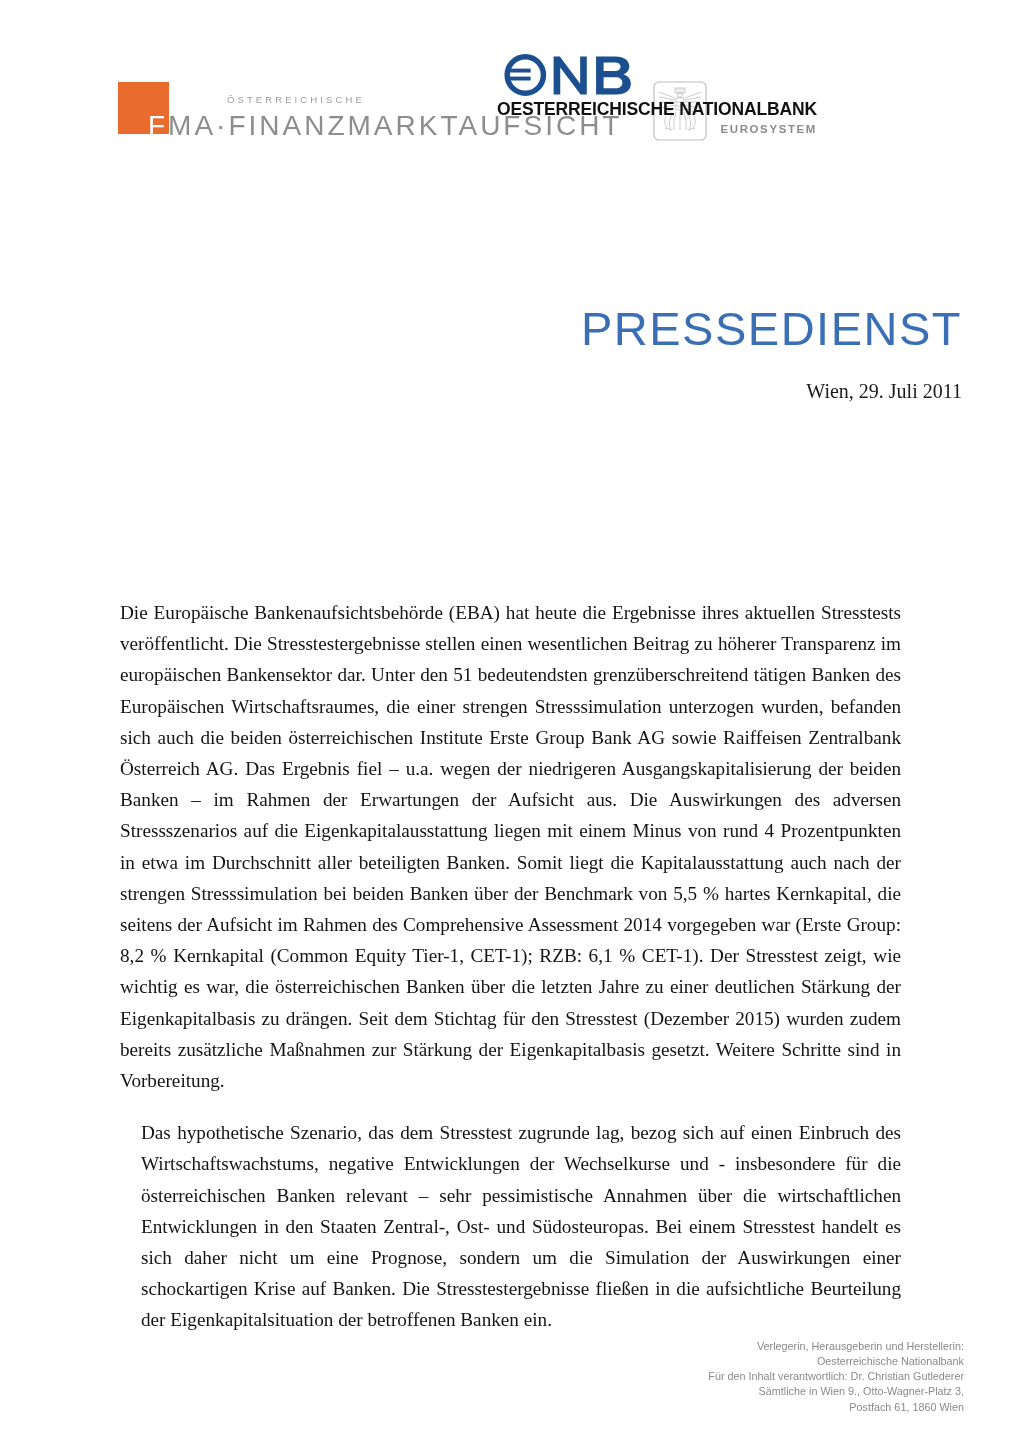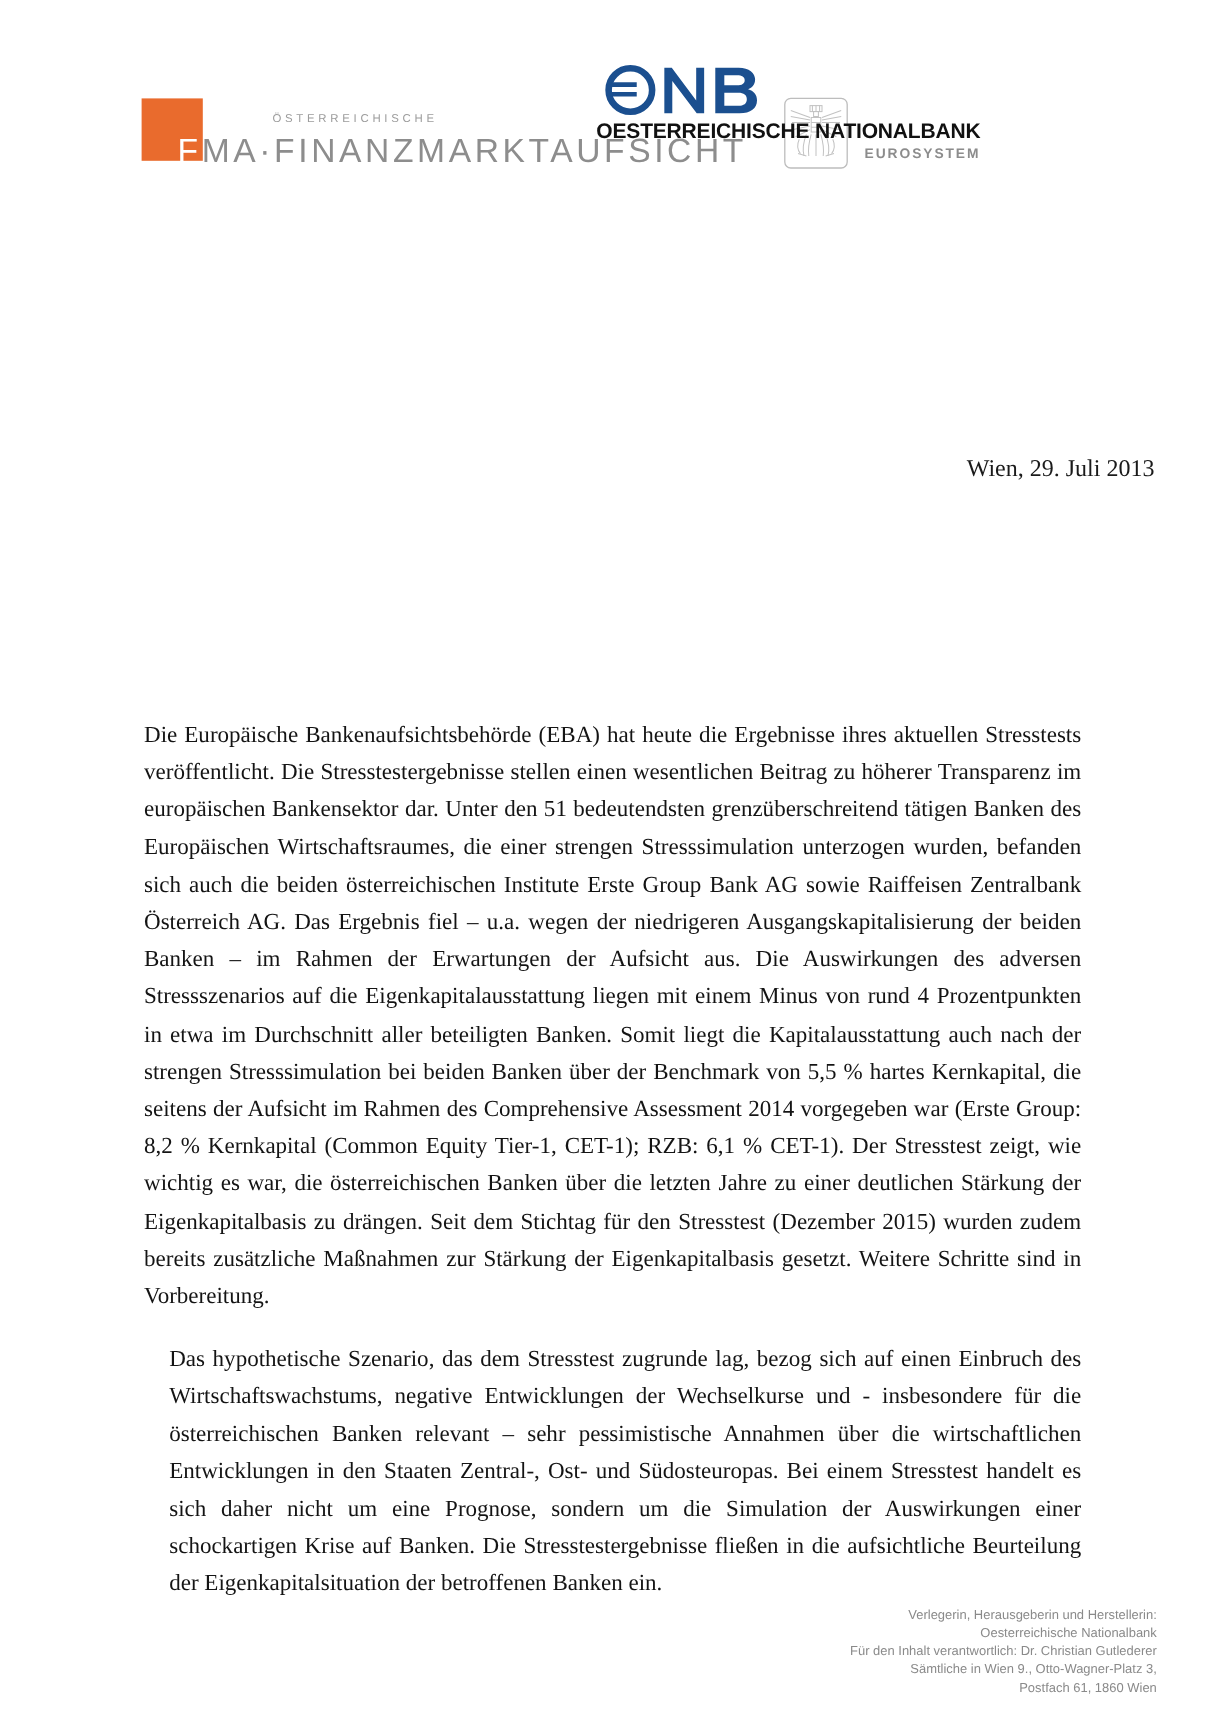--- a/index.html
+++ b/index.html
@@ -260,21 +260,22 @@
         <path d="M112 5 h22 c10 0 15.5 4.8 15.5 11.2 0 4.4 -2.5 7.6 -6.6 9.2 5.2 1.5 8.4 5 8.4 10.3
                  0 7.6 -6 12.3 -16.4 12.3 H112 z
                  M120.5 12 v9.6 h12 c4.6 0 7.2 -1.8 7.2 -4.9 0 -3 -2.6 -4.7 -7.2 -4.7 z
                  M120.5 28.6 v12.3 h13.2 c5.2 0 8 -2.2 8 -6.2 0 -3.9 -2.8 -6.1 -8 -6.1 z" fill="#1B4F8F"></path>
       </svg>
       <div class="oenb-name">OESTERREICHISCHE NATIONALBANK</div>
       <div class="oenb-euro">EUROSYSTEM</div>
     </div>
   </div>
 
-  <div class="dateline">Wien, 29. Juli 2013</div>
+  <div class="pressedienst">PRESSEDIENST</div>
+  <div class="dateline">Wien, 29. Juli 2011</div>
 
 
   <div class="body-copy">
     <p class="para">Die Europäische Bankenaufsichtsbehörde (EBA) hat heute die Ergebnisse ihres aktuellen Stresstests veröffentlicht. Die Stresstestergebnisse stellen einen wesentlichen Beitrag zu höherer Transparenz im europäischen Bankensektor dar.  Unter den 51 bedeutendsten grenzüberschreitend tätigen Banken des Europäischen Wirtschaftsraumes, die einer strengen Stresssimulation unterzogen wurden, befanden sich auch die beiden österreichischen Institute Erste Group Bank AG sowie Raiffeisen Zentralbank Österreich AG. Das Ergebnis fiel – u.a. wegen der niedrigeren Ausgangskapitalisierung der beiden Banken – im Rahmen der Erwartungen der Aufsicht aus. Die Auswirkungen des adversen Stressszenarios auf die Eigenkapitalausstattung liegen mit einem Minus von rund 4 Prozentpunkten in etwa im Durchschnitt aller beteiligten Banken. Somit liegt die Kapitalausstattung auch nach der strengen Stresssimulation bei beiden Banken über der Benchmark von 5,5 % hartes Kernkapital, die seitens der Aufsicht im Rahmen des Comprehensive Assessment 2014 vorgegeben war  (Erste Group: 8,2 % Kernkapital (Common Equity Tier-1, CET-1); RZB: 6,1 % CET-1). Der Stresstest zeigt, wie wichtig es war, die österreichischen Banken über die letzten Jahre zu einer deutlichen Stärkung der Eigenkapitalbasis zu drängen. Seit dem Stichtag für den Stresstest (Dezember 2015) wurden zudem bereits zusätzliche Maßnahmen zur Stärkung der Eigenkapitalbasis gesetzt. Weitere Schritte sind in Vorbereitung.</p>
     <p class="para">Das hypothetische Szenario, das dem Stresstest zugrunde lag, bezog sich auf einen Einbruch des Wirtschaftswachstums, negative Entwicklungen der Wechselkurse und - insbesondere für die österreichischen Banken relevant – sehr pessimistische Annahmen über die wirtschaftlichen Entwicklungen in den Staaten Zentral-, Ost- und Südosteuropas. Bei einem Stresstest handelt es sich daher nicht um eine Prognose, sondern um die Simulation der Auswirkungen einer schockartigen Krise auf Banken. Die Stresstestergebnisse fließen in die aufsichtliche Beurteilung der Eigenkapitalsituation der betroffenen Banken ein.</p>
   </div>
 
   <div class="footer">
     <span class="footer-line">Verlegerin, Herausgeberin und Herstellerin:</span>
     <span class="footer-line">Oesterreichische Nationalbank</span>

